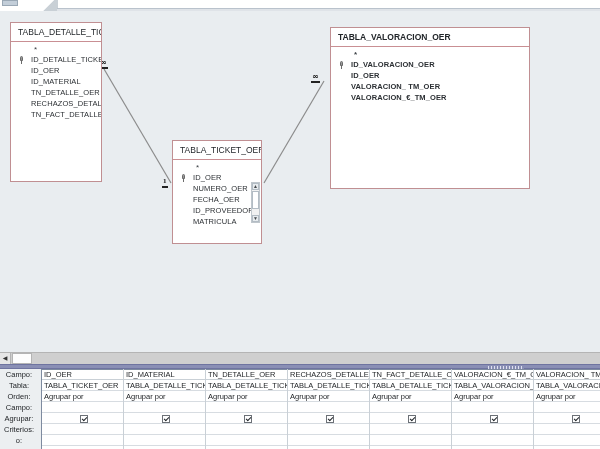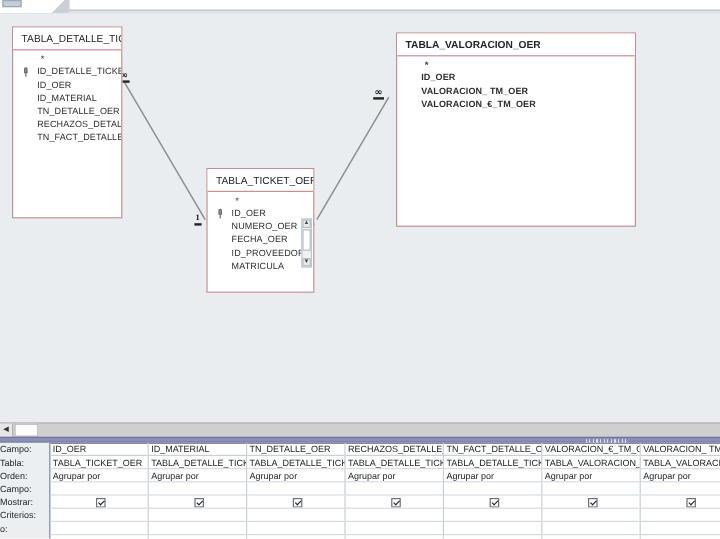--- a/index.html
+++ b/index.html
@@ -218,21 +218,21 @@
   .rowhead {
     width: 42px;
     flex: 0 0 42px;
     background: #eceff1;
     border-right: 1px solid #7e8ba0;
     box-sizing: border-box;
   }
   .rowhead .rh {
     height: 11px;
     line-height: 11px;
-    text-align: left;
+    text-align: center;
     padding-right: 3px;
     font-size: 7.5px;
     color: #1c1f22;
     box-sizing: border-box;
   }
   .cols {
     flex: 1 1 auto;
     display: flex;
     position: relative;
   }
@@ -356,20 +356,24 @@
         <div class="sb-arrow sb-down">▼</div>
       </div>
     </div>
   </div>
 
   <div class="fieldlist" style="left:330px; top:16px; width:200px; height:162px;font-weight:bold;">
     <div class="fl-title">TABLA_VALORACION_OER</div>
     <div class="fl-body">
       <div class="fl-row asterisk">*</div>
       <div class="fl-row">
+        <span class="key-icon"></span>
+        <span>ID_VALORACION_OER</span>
+      </div>
+      <div class="fl-row">
         <span>ID_OER</span>
       </div>
       <div class="fl-row">
         <span>VALORACION_ TM_OER</span>
       </div>
       <div class="fl-row">
         <span>VALORACION_€_TM_OER</span>
       </div>
     </div>
   </div>
@@ -387,21 +391,21 @@
 
 <div class="grid">
   <div class="grid-topline"></div>
   <div class="grid-inner">
 
     <div class="rowhead">
       <div class="rh">Campo:</div>
       <div class="rh">Tabla:</div>
       <div class="rh">Orden:</div>
       <div class="rh">Campo:</div>
-      <div class="rh">Mostrar:</div>
+      <div class="rh">Agrupar:</div>
       <div class="rh">Criterios:</div>
       <div class="rh">o:</div>
     </div>
 
     <div class="cols">
 
       <div class="gcol">
         <div class="gcell c-campo">ID_OER</div>
         <div class="gcell c-tabla">TABLA_TICKET_OER</div>
         <div class="gcell c-total">Agrupar por</div>

